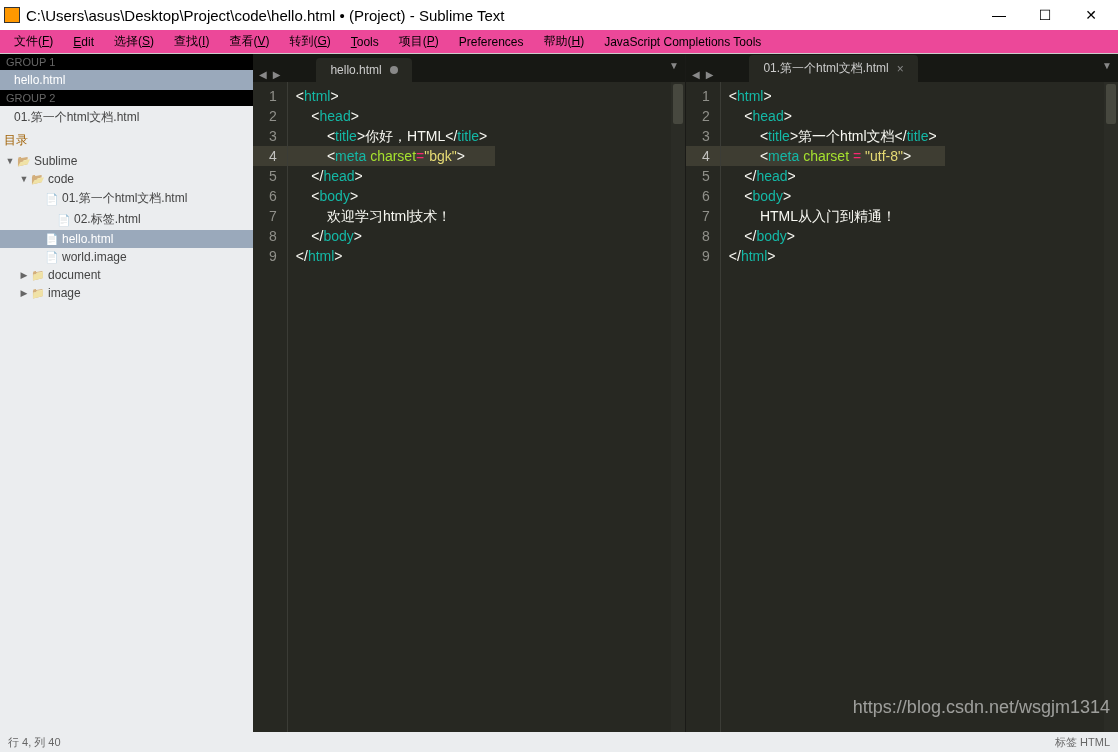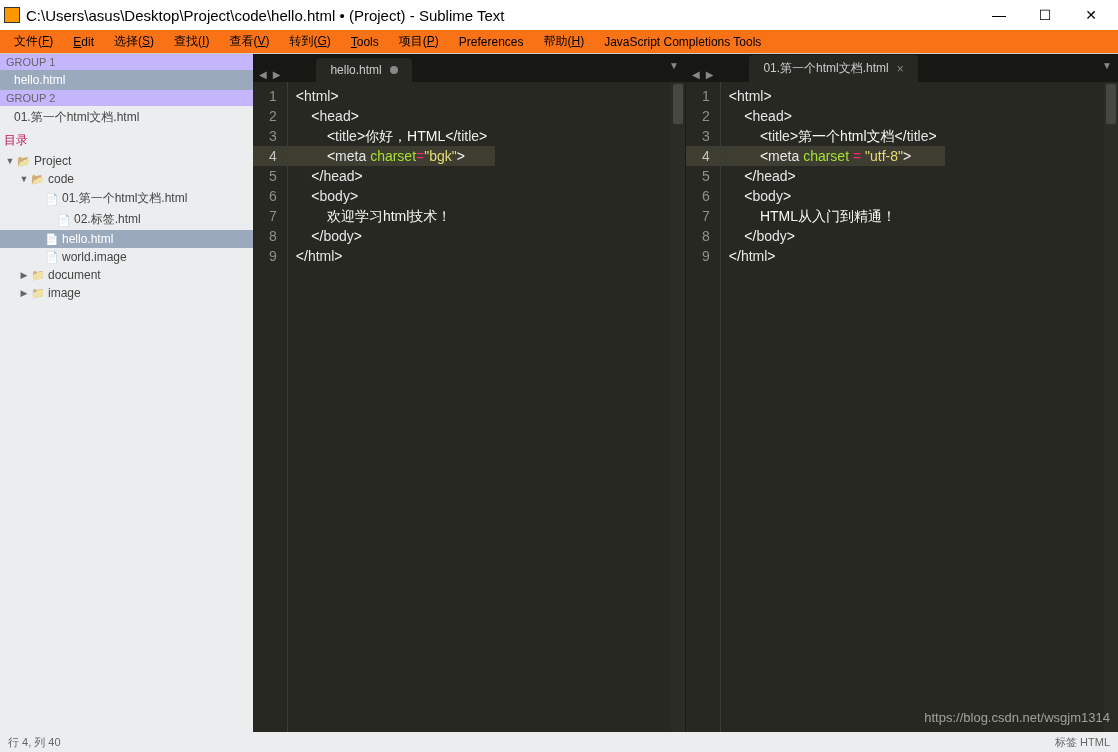--- a/index.html
+++ b/index.html
@@ -4,31 +4,31 @@
 <style>
 * { margin: 0; padding: 0; box-sizing: border-box; font-family: "Segoe UI", Tahoma, sans-serif; }
 body { background: #272822; color: #f8f8f2; font-size: 13px; overflow: hidden; width: 1118px; height: 752px; }
 
 .titlebar { background: #ffffff; color: #000; height: 30px; display: flex; align-items: center; padding: 0 4px; }
 .titlebar .app-icon { width: 16px; height: 16px; background: #ff9800; margin-right: 6px; border: 1px solid #333; }
 .titlebar .title { flex: 1; font-size: 15px; }
 .titlebar .win-controls { display: flex; gap: 0; }
 .titlebar .win-btn { width: 46px; height: 28px; display: flex; align-items: center; justify-content: center; font-size: 14px; cursor: pointer; }
 
-.menubar { background: #f97316; color: #000; height: 24px; display: flex; align-items: center; padding: 0 4px; border-bottom: 1px solid #ccc; }
+.menubar { background: #ec4899; color: #000; height: 24px; display: flex; align-items: center; padding: 0 4px; border-bottom: 1px solid #ccc; }
 .menubar .menu-item { padding: 2px 10px; font-size: 12px; cursor: pointer; }
 .menubar .ul { text-decoration: underline; }
 
 .main { display: flex; height: calc(100% - 54px - 20px); }
 
 .sidebar { width: 253px; background: #ebedef; color: #444; font-size: 12px; overflow-y: auto; user-select: none; }
-.group-hdr { background: #c4b5fd; color: #666; padding: 2px 6px; font-size: 11px; text-transform: uppercase; }
+.group-hdr { background: #000000; color: #666; padding: 2px 6px; font-size: 11px; text-transform: uppercase; }
 .file-item { padding: 3px 6px 3px 14px; cursor: pointer; }
 .file-item.active { background: #9aa9bb; color: #fff; }
-.section-hdr { padding: 3px 4px; font-size: 12px; color: #be185d; }
+.section-hdr { padding: 3px 4px; font-size: 12px; color: #a16207; }
 .tree-item { display: flex; align-items: center; padding: 2px 0; cursor: pointer; }
 .tree-item.active { background: #9aa9bb; color: #fff; }
 .tree-toggle { width: 12px; text-align: center; font-size: 9px; color: #666; }
 .tree-icon { width: 16px; text-align: center; margin-right: 2px; }
 .folder-icon::before { content: "📁"; font-size: 11px; filter: grayscale(50%); }
 .folder-open::before { content: "📂"; font-size: 11px; filter: grayscale(50%); }
 .file-icon::before { content: "📄"; font-size: 11px; filter: grayscale(50%); }
 
 .editors { flex: 1; display: flex; }
 .pane { flex: 1; display: flex; flex-direction: column; background: #272822; border-left: 1px solid #1a1a17; position: relative; }
@@ -43,34 +43,34 @@
 .tab-drop { position: absolute; right: 6px; top: 6px; color: #888; font-size: 10px; cursor: pointer; }
 
 .code-area { flex: 1; display: flex; font-family: Consolas, "Courier New", monospace; font-size: 14px; line-height: 20px; overflow: hidden; position: relative; }
 .gutter { background: #272822; color: #90908a; text-align: right; padding: 4px 10px 4px 16px; user-select: none; border-right: 1px solid #3b3c36; }
 .gutter .ln { height: 20px; }
 .gutter .ln.hl { background: #3e3d32; color: #c2c2bf; margin: 0 -10px 0 -16px; padding: 0 10px 0 16px; }
 .code { padding: 4px 8px; white-space: pre; color: #f8f8f2; }
 .code .line { height: 20px; }
 .code .line.hl { background: #3e3d32; margin: 0 -8px; padding: 0 8px; }
 
-.c-tag { color: #e5e5e5; }
+.c-tag { color: #14b8a6; }
 .c-brk { color: #f8f8f2; }
 .c-attr { color: #a6e22e; }
 .c-op { color: #f92672; }
 .c-str { color: #e6db74; }
 .c-txt { color: #f8f8f2; }
 
 .pane-scroll { position: absolute; right: 0; top: 28px; bottom: 0; width: 14px; background: #2b2c26; }
 .pane-scroll-thumb { background: #47483f; border-radius: 2px; margin: 2px; }
 
 .statusbar { height: 20px; background: #ebedef; color: #666; display: flex; align-items: center; padding: 0 8px; font-size: 11px; justify-content: space-between; }
 .statusbar .sb-right { color: #666; }
 
-.watermark { position: fixed; right: 8px; bottom: 27px; color: rgba(255,255,255,0.55); font-size: 13px; pointer-events: none; }
+.watermark { position: fixed; right: 8px; bottom: 34px; color: rgba(255,255,255,0.55); font-size: 18px; pointer-events: none; }
 </style>
 </head>
 <body>
 
 <div class="titlebar">
   <div class="app-icon"></div>
   <div class="title">C:\Users\asus\Desktop\Project\code\hello.html • (Project) - Sublime Text</div>
   <div class="win-controls">
     <div class="win-btn">—</div>
     <div class="win-btn">☐</div>
@@ -97,21 +97,21 @@
   <div class="sidebar">
     <div class="group-hdr">GROUP 1</div>
     <div class="file-item active">hello.html</div>
     <div class="group-hdr">GROUP 2</div>
     <div class="file-item">01.第一个html文档.html</div>
     <div class="section-hdr">目录</div>
 
     <div class="tree-item" style="padding-left:4px">
       <span class="tree-toggle">▼</span>
       <span class="tree-icon folder-open"></span>
-      <span>Project</span>
+      <span>Sublime</span>
     </div>
     <div class="tree-item" style="padding-left:18px">
       <span class="tree-toggle">▼</span>
       <span class="tree-icon folder-open"></span>
       <span>code</span>
     </div>
     <div id="code-children">
         <div class="tree-item" style="padding-left: 44px;">
           <span class="tree-icon file-icon"></span>
           <span>01.第一个html文档.html</span>

